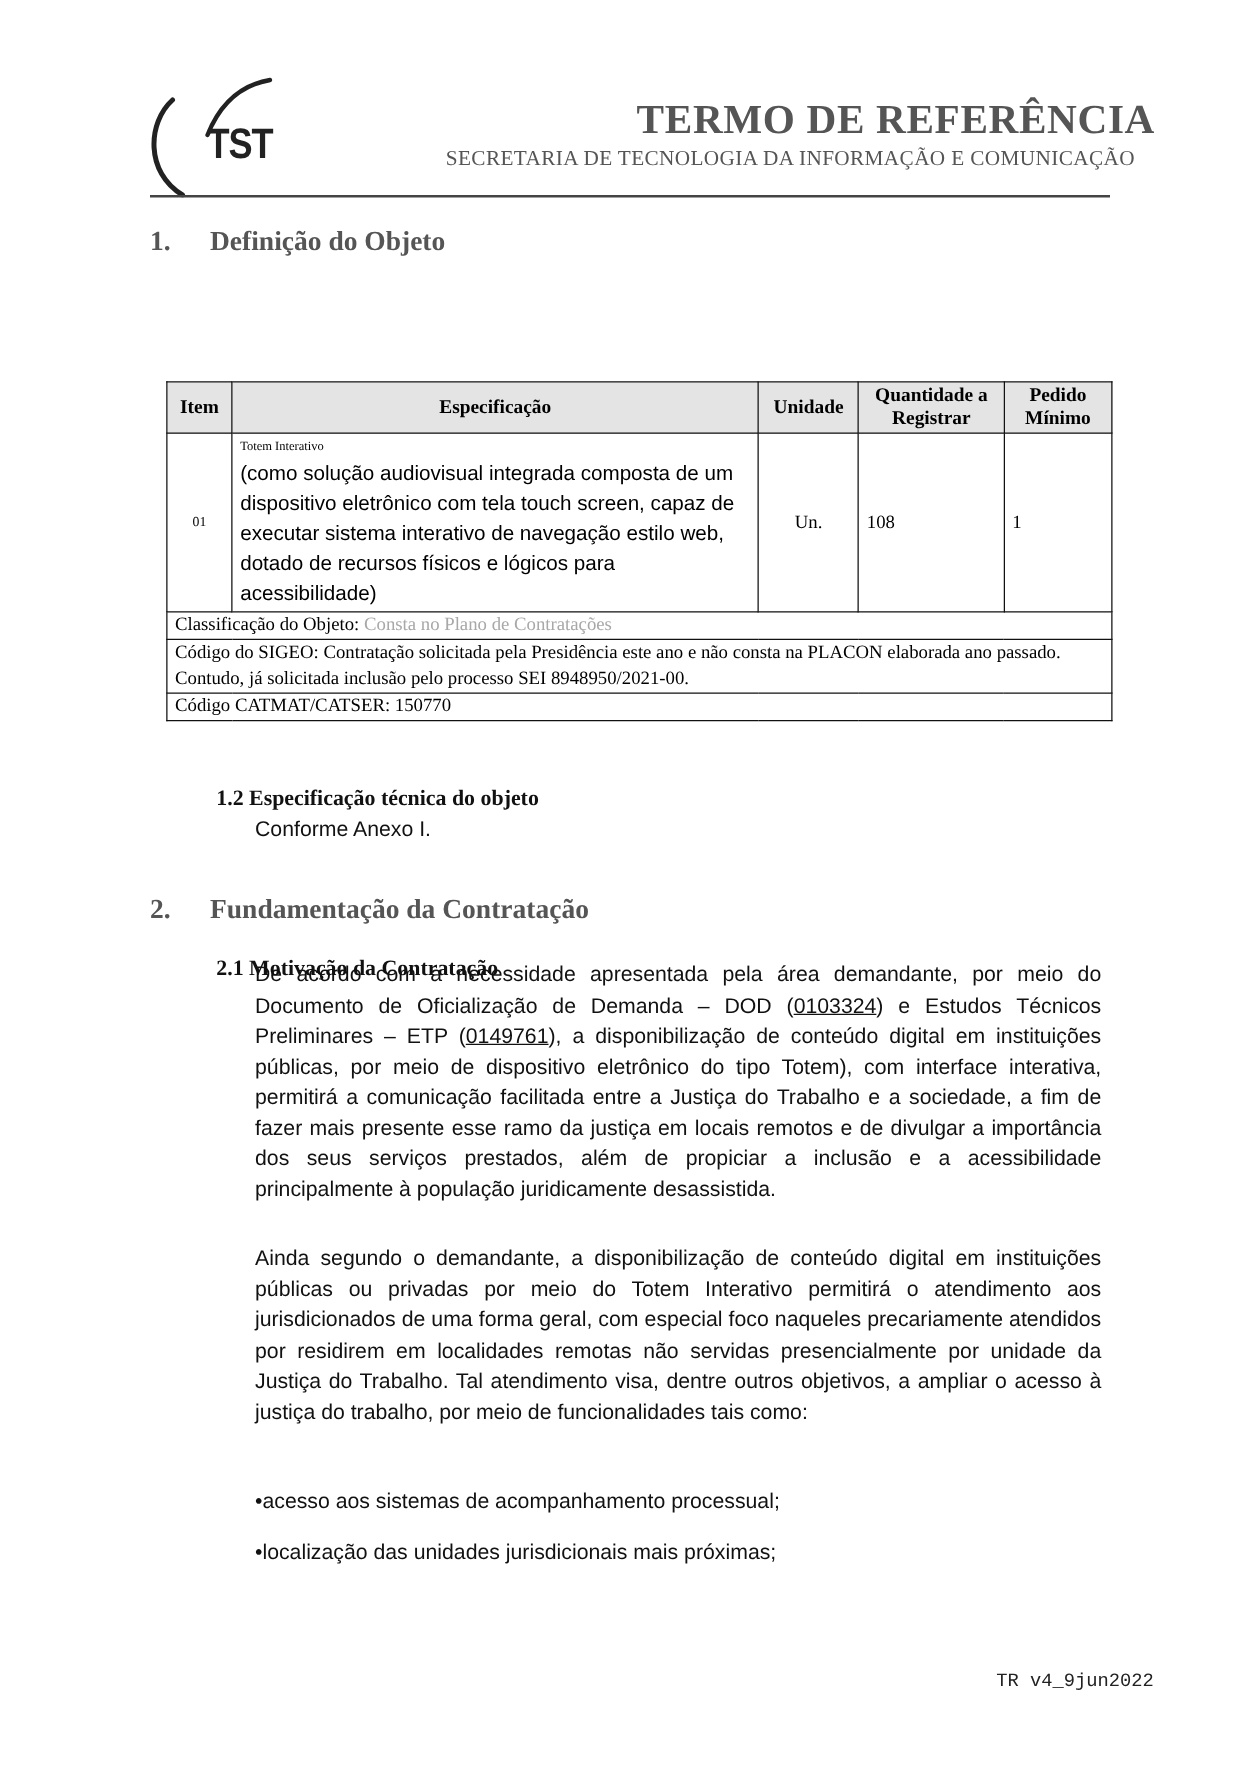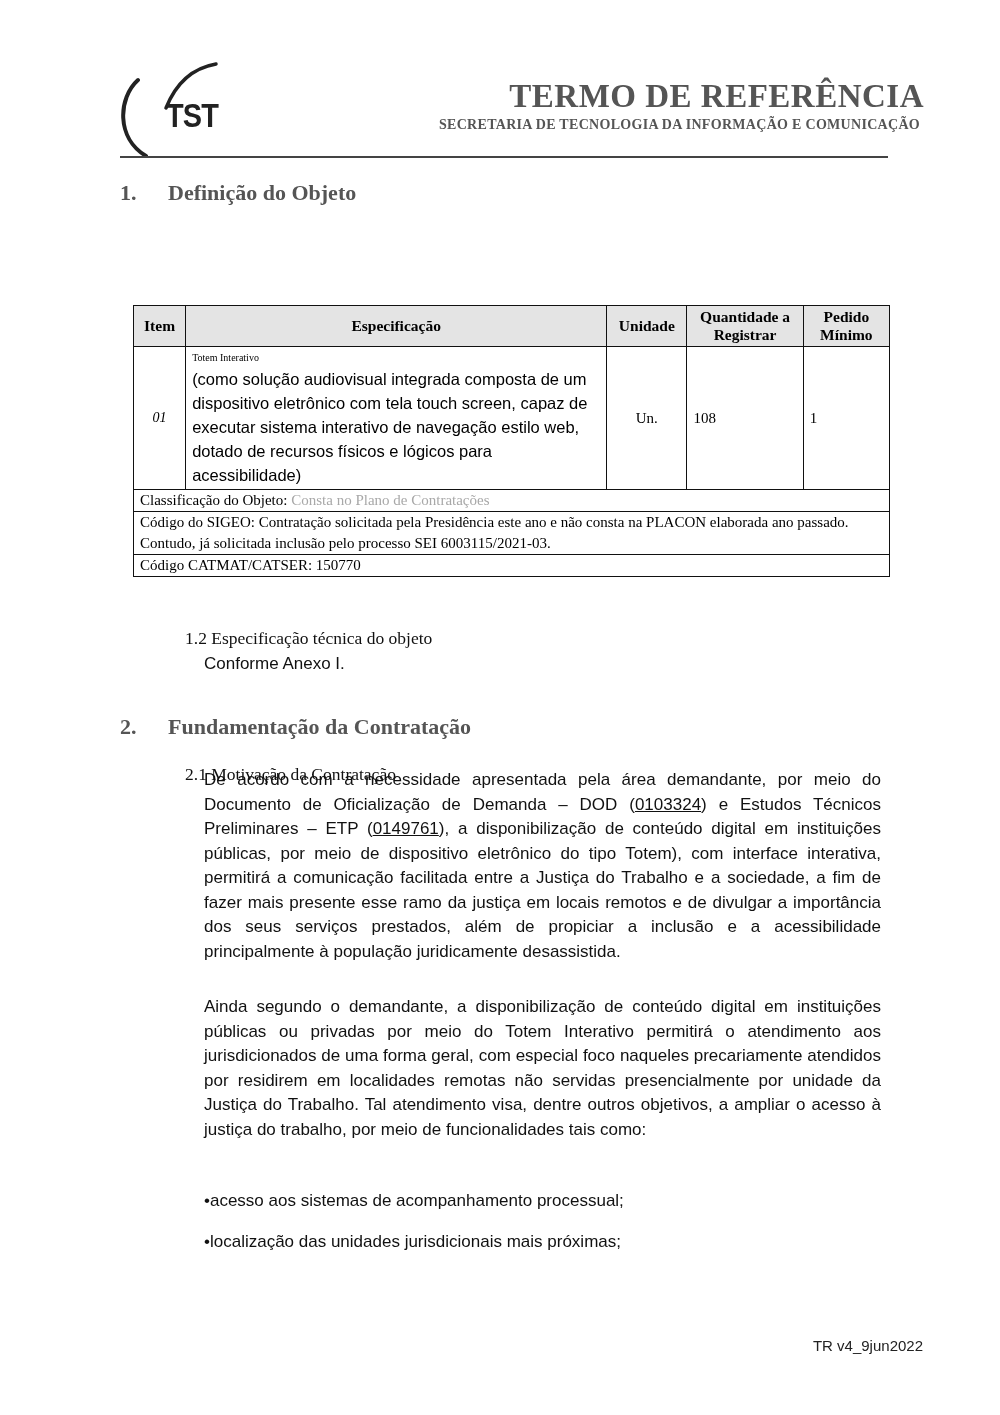--- a/index.html
+++ b/index.html
@@ -3,45 +3,45 @@
   <meta charset="utf-8">
   <style>
     html, body { margin: 0; padding: 0; background: #ffffff; }
     body { width: 1000px; height: 1415px; position: relative; overflow: hidden; color: #000; }
     .page { position: relative; width: 1000px; height: 1415px; padding-left: 41px; }
 
     
     .logo { position: absolute; left: 118px; top: 58px; width: 110px; height: 100px; }
     .logo-text { position: absolute; left: 166px; top: 96px; font-family: "Liberation Sans", sans-serif; font-weight: bold; font-size: 34px; color: #222; letter-spacing: -1px; transform: scaleX(0.85); transform-origin: left; }
     .doc-title { position: absolute; right: 117px; top: 78px; font-family: "Liberation Serif", serif; font-weight: bold; font-size: 33px; color: #555; letter-spacing: 0.5px; }
-    .doc-subtitle { position: absolute; right: 121px; top: 117px; font-family: "Liberation Serif", serif; font-weight: bold; font-size: 14px; color: #555; letter-spacing: 0.3px; }
+    .doc-subtitle { position: absolute; right: 133px; top: 117px; font-family: "Liberation Serif", serif; font-weight: normal; font-size: 17px; color: #555; letter-spacing: 0.3px; }
     .header-rule { position: absolute; left: 120px; top: 156px; width: 768px; height: 2px; background: #444; }
 
     
     .h1 { position: absolute; left: 120px; font-family: "Liberation Serif", serif; font-weight: bold; font-size: 22px; color: #555; }
     .h1 .num { display: inline-block; width: 48px; }
 
     .para { position: absolute; font-family: "Liberation Sans", sans-serif; font-size: 17px; line-height: 24.5px; color: #111; }
     .justify { text-align: justify; text-align-last: left; }
     .sub-num { font-family: "Liberation Serif", serif; }
-    .sub-head { position: absolute; left: 173px; font-family: "Liberation Serif", serif; font-weight: normal; font-size: 17.5px; color: #111; margin-left: 12px; }
+    .sub-head { position: absolute; left: 173px; font-family: "Liberation Serif", serif; font-weight: bold; font-size: 17.5px; color: #111; }
 
     
     table.spec { position: absolute; left: 133px; top: 305px; width: 757px; border-collapse: collapse; font-family: "Liberation Serif", serif; font-size: 15px; }
     table.spec th, table.spec td { border: 1.5px solid #111; padding: 0 6px; vertical-align: middle; }
     table.spec th { background: #e4e4e4; font-weight: bold; text-align: center; line-height: 18px; height: 40px; font-size: 15.5px; }
     td.spec-cell { font-family: "Liberation Sans", sans-serif; font-size: 16.5px; line-height: 24px; padding: 2px 6px 2px 6px; vertical-align: top; }
     td.spec-cell .first { font-family: "Liberation Serif", serif; font-size: 10px; line-height: 18px; display: block; }
     td.center { text-align: center; }
     td.full { line-height: 21px; padding: 2px 6px; font-size: 15px; }
     .muted { color: #a8a8a8; }
 
     a.ref { color: #111; text-decoration: underline; }
 
-    .footer { position: absolute; right: 118px; top: 1337px; font-family: Liberation Sans, sans-serif; font-size: 15px; color: #222; }
+    .footer { position: absolute; right: 118px; top: 1337px; font-family: Liberation Mono, monospace; font-size: 15px; color: #222; }
   </style>
 </head>
 <body>
 
 <div class="page">
 
   <svg class="logo" viewBox="0 0 110 100">
     <path d="M20 22 C 0 40, -2 80, 28 98" stroke="#222" stroke-width="4" fill="none" stroke-linecap="round"></path>
     <path d="M48 50 C 58 25, 75 10, 98 6" stroke="#222" stroke-width="3.5" fill="none" stroke-linecap="round"></path>
   </svg>
@@ -67,36 +67,36 @@
       <tr>
         <th>Item</th>
         <th>Especificação</th>
         <th>Unidade</th>
         <th>Quantidade a Registrar</th>
         <th>Pedido Mínimo</th>
       </tr>
     </thead>
     <tbody>
       <tr style="height:143px;">
-        <td class="center" style="font-size:14px;font-style:italic;">01</td>
+        <td class="center" style="font-size:11px;">01</td>
         <td class="spec-cell">
           <span class="first">Totem Interativo</span>
           <span>(como solução audiovisual integrada composta de um dispositivo eletrônico com tela touch screen, capaz de executar sistema interativo de navegação estilo web, dotado de recursos físicos e lógicos para acessibilidade)</span>
         </td>
         <td class="center">Un.</td>
         <td>108</td>
         <td>1</td>
       </tr>
       <tr>
         <td colspan="5" class="full">
           <span>Classificação do Objeto: </span><span class="muted">Consta no Plano de Contratações</span>
         </td>
       </tr>
       <tr>
-        <td colspan="5" class="full">Código do SIGEO: Contratação solicitada pela Presidência este ano e não consta na PLACON elaborada ano passado. Contudo, já solicitada inclusão pelo processo SEI 6003115/2021-03.</td>
+        <td colspan="5" class="full">Código do SIGEO: Contratação solicitada pela Presidência este ano e não consta na PLACON elaborada ano passado. Contudo, já solicitada inclusão pelo processo SEI 8948950/2021-00.</td>
       </tr>
       <tr>
         <td colspan="5" class="full">Código CATMAT/CATSER: 150770</td>
       </tr>
     </tbody>
   </table>
 
   <div class="sub-head" style="top:628px;">
     <span>1.2</span> <span>Especificação técnica do objeto</span>
   </div>

